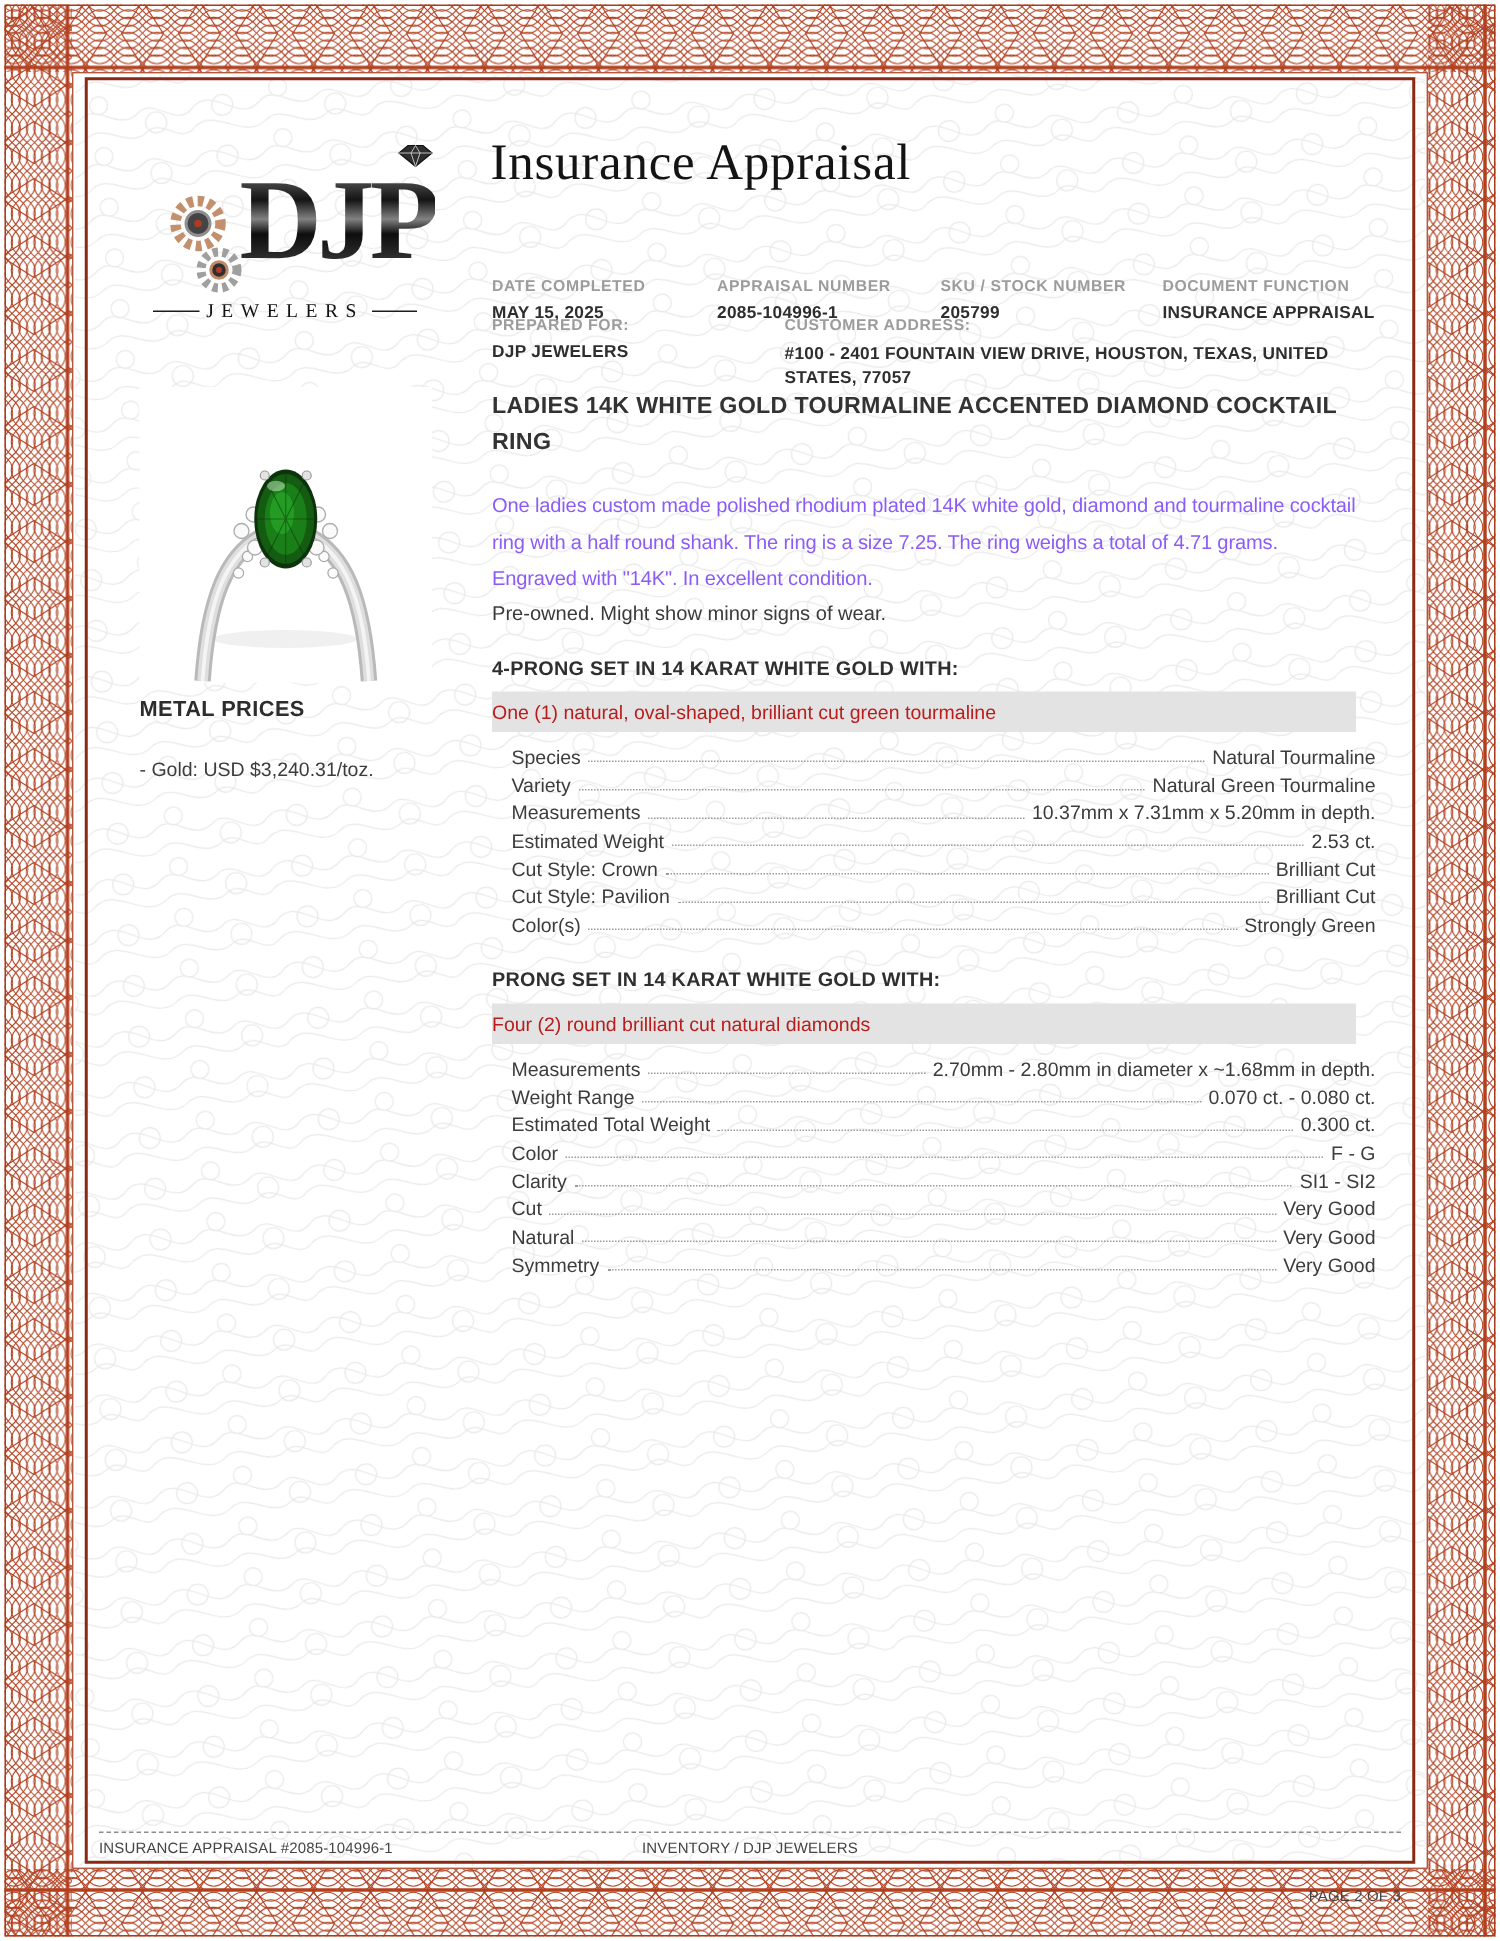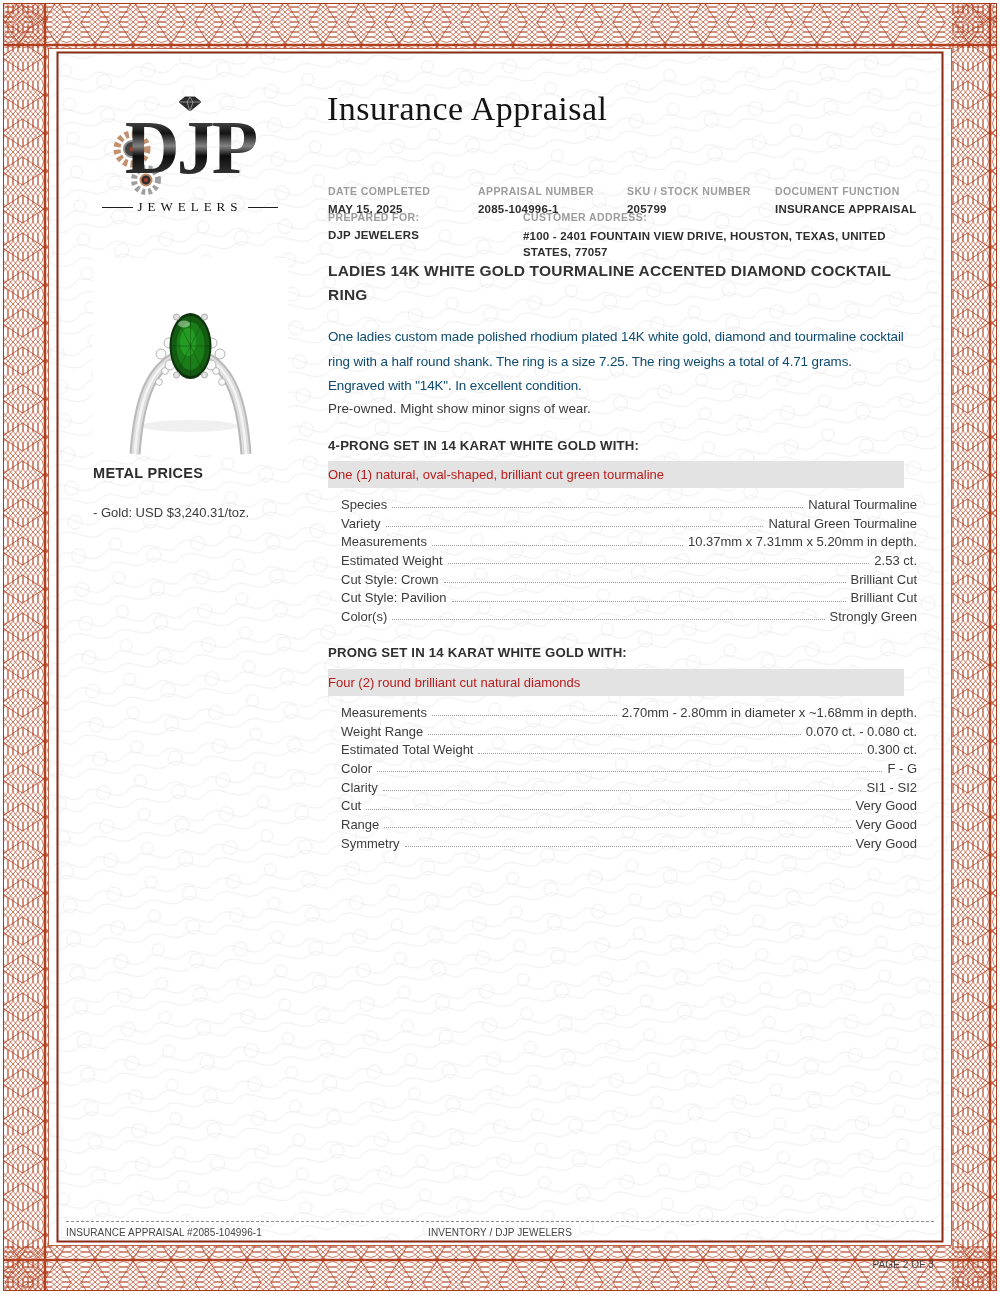--- a/index.html
+++ b/index.html
@@ -3,21 +3,21 @@
 <meta charset="utf-8">
 <style>
   * { margin:0; padding:0; box-sizing:border-box; }
   html,body { background:#ffffff; }
   body { width:1000px; height:1294px; font-family:"Liberation Sans", sans-serif; color:#333; }
   .page { position:relative; width:1000px; height:1294px; overflow:hidden; background:#fff; }
 
   .bg-art { position:absolute; left:0; top:0; z-index:0; }
 
   
-  .logo { position:absolute; left:90px; top:95px; width:200px; text-align:center; z-index:2; }
+  .logo { position:absolute; left:90px; top:95px; width:200px; text-align:right; z-index:2; }
   .logo .diamond-wrap { height:17px; }
   .logo .gears { position:absolute; left:16px; top:28px; z-index:1; }
   .brand { position:relative; z-index:2; font-family:"Liberation Serif", serif; font-weight:700;
            font-size:76px; line-height:0.94; letter-spacing:-3px;
            background:linear-gradient(180deg,#6f6f6f 0%,#141414 30%,#828282 48%,#0d0d0d 62%,#454545 100%);
            -webkit-background-clip:text; background-clip:text; color:transparent; }
   .jewelers-row { display:flex; align-items:center; width:176px; margin:16px auto 0; z-index:2; position:relative; }
   .jewelers-row .rule { flex:1; height:1.5px; background:#1c1c1c; }
   .jewelers-row .jname { font-family:"Liberation Serif", serif; font-size:13px; letter-spacing:5px;
                          color:#111; padding:0 5px; white-space:nowrap; }
@@ -34,21 +34,21 @@
   .pc2 .p-value { line-height:15.5px; }
 
   
   .photo-box { position:absolute; left:93px; top:258px; width:195px; height:197px; background:#ffffff; z-index:2; }
   .metal { position:absolute; left:93px; top:465px; width:220px; z-index:2; }
   .metal-title { font-size:14.5px; font-weight:700; color:#2d2d2d; letter-spacing:0.3px; }
   .metal-gold { font-size:13px; color:#3c3c3c; margin-top:24px; }
   .item-title { position:absolute; left:328px; top:259px; width:568px; font-size:15.5px; line-height:23.5px;
                 font-weight:700; color:#333; letter-spacing:0.2px; z-index:2; }
   .desc { position:absolute; left:328px; top:325px; width:584px; font-size:13.4px; line-height:24.5px;
-          color:#0c4a6e; z-index:2; letter-spacing:-0.1px; }
+          color:#8b5cf6; z-index:2; letter-spacing:-0.1px; }
   .note { position:absolute; left:328px; top:401px; width:584px; font-size:13.4px; color:#3a3a3a; z-index:2; }
   .sec-head { position:absolute; left:328px; width:577px; font-size:13.2px; font-weight:700; color:#2f2f2f;
               letter-spacing:0.2px; z-index:2; }
   .sh1 { top:438px; } .sh2 { top:645px; }
   .gray-box { position:absolute; left:328px; width:576px; height:27px; background:#e3e3e3; z-index:2;
               font-size:13px; color:#b91c1c; line-height:27px; padding-left:0; }
   .gb1 { top:461px; } .gb2 { top:669px; }
   .spec-table { position:absolute; left:328px; width:576px; z-index:2;margin-left:13px; }
   .st1 { top:495px; } .st2 { top:703px; }
   .spec-row { display:flex; align-items:center; height:18.7px; font-size:13px; color:#3c3c3c; }
@@ -319,21 +319,21 @@
         <span class="lbl">Clarity</span>
         <span class="leader"></span>
         <span class="val">SI1 - SI2</span>
       </div>
     <div class="spec-row">
         <span class="lbl">Cut</span>
         <span class="leader"></span>
         <span class="val">Very Good</span>
       </div>
     <div class="spec-row">
-        <span class="lbl">Range</span>
+        <span class="lbl">Natural</span>
         <span class="leader"></span>
         <span class="val">Very Good</span>
       </div>
     <div class="spec-row">
         <span class="lbl">Symmetry</span>
         <span class="leader"></span>
         <span class="val">Very Good</span>
       </div>
   </div>
 

